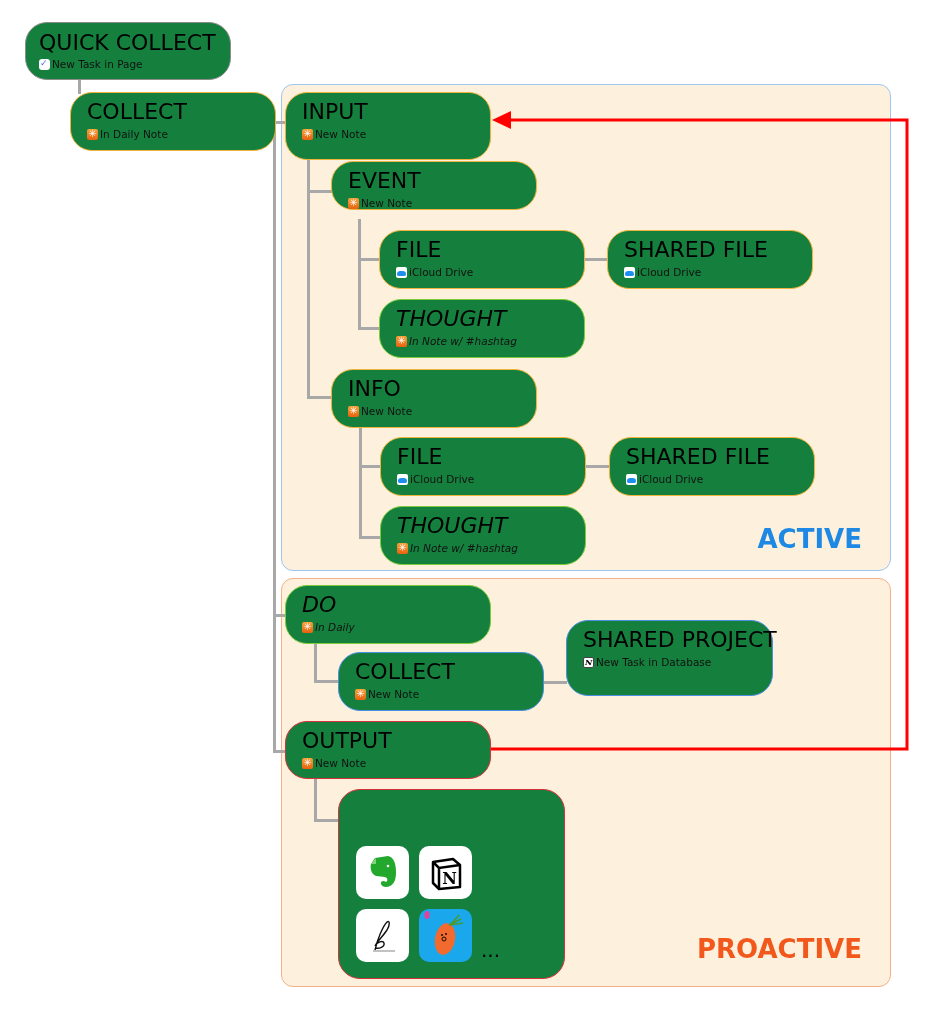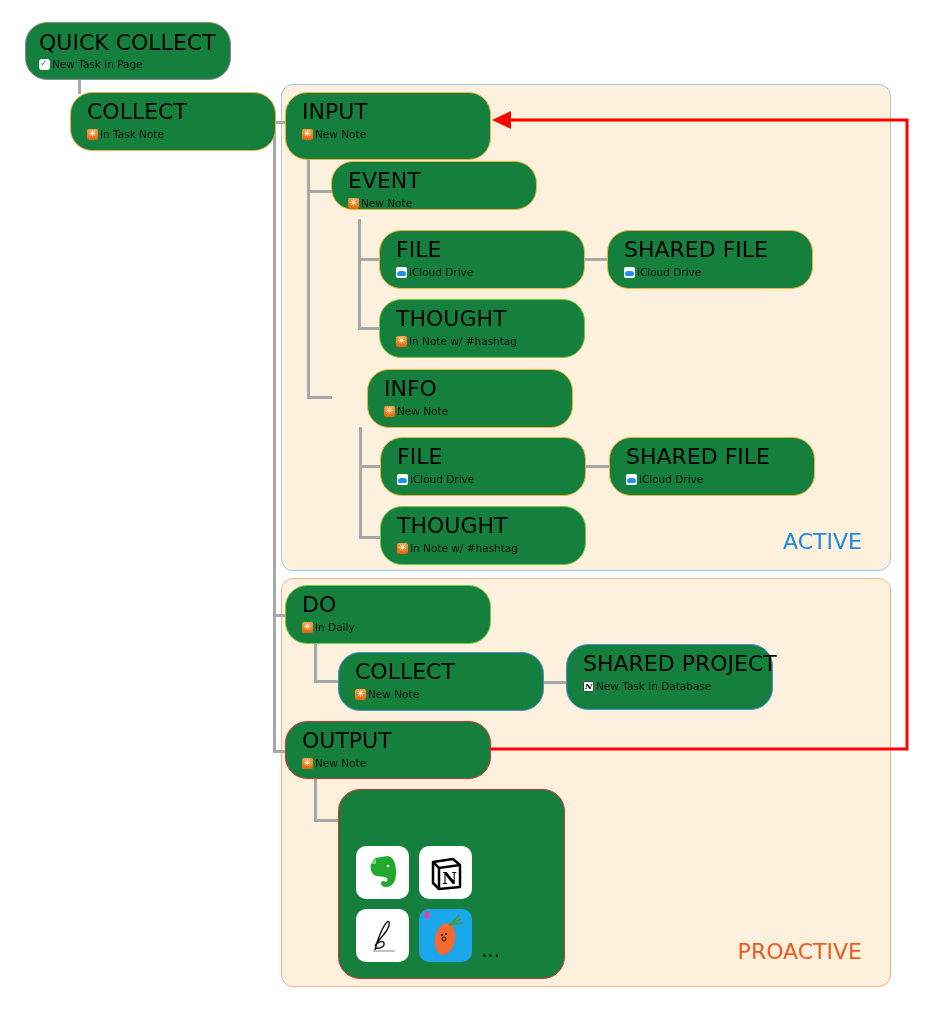--- a/index.html
+++ b/index.html
@@ -1,26 +1,26 @@
 <!DOCTYPE html>
 <html><head>
 <meta charset="utf-8">
 <style>
   html,body{margin:0;padding:0;background:#ffffff;}
   body{width:942px;height:1024px;position:relative;overflow:hidden;font-family:"DejaVu Sans","Liberation Sans",sans-serif;}
   .zone{position:absolute;background:#fdf1dd;border-radius:12px;box-sizing:border-box;}
   .zone-active{left:281px;top:84px;width:610px;height:487px;border:1px solid #9ec6ee;}
   .zone-proactive{left:281px;top:578px;width:610px;height:409px;border:1px solid #f4b08a;}
-  .zone-label{position:absolute;font-size:22px;letter-spacing:0px;}
+  .zone-label{position:absolute;font-size:26px;letter-spacing:0px;font-weight:bold;}
   .zone-active .zone-label{right:28px;bottom:16px;color:#1e88e5;}
   .zone-proactive .zone-label{right:28px;bottom:22px;color:#f2581c;}
   .line{position:absolute;background:#a8a8a8;}
   .node{position:absolute;background:#15803d;border-radius:22px;box-sizing:border-box;border:1.5px solid #f0b43c;}
   .node.gray{border-color:#8c8c8c;}
-  .node.green{border-color:#7ccb3c;}
+  .node.green{border-color:#7ccb3c;font-style:italic;}
   .node.blue{border-color:#4a8fe0;}
   .node.red{border-color:#d9303a;}
   .node .title{position:absolute;left:16px;top:6px;font-size:22px;color:#000;white-space:nowrap;}
   .node .sub{position:absolute;left:16px;top:35px;font-size:10.5px;color:#111;white-space:nowrap;display:flex;align-items:center;gap:2px;}
   .ico{display:inline-block;width:11px;height:11px;border-radius:2px;position:relative;flex:none;}
   .ico-bear{background:linear-gradient(#f7a23a,#e8620f);}
   .ico-bear::after{content:"✳";position:absolute;left:0;top:-2px;width:11px;text-align:center;color:#fff;font-size:10px;line-height:14px;}
   .ico-cloud{background:#fff;}
   .ico-cloud::after{content:"";position:absolute;left:1px;top:4px;width:9px;height:5px;border-radius:4px 4px 2px 2px;background:#1e8ef0;}
   .ico-tick{background:#fff;border-radius:3px;}
@@ -72,21 +72,21 @@
   <span class="sub" style="left:13px;">
       <i class="ico ico-tick"></i>
       <span>New Task in Page</span>
     </span>
 </div>
 
 <div class="node" style="left:70px;top:92px;width:206px;height:59px;">
   <span class="title">COLLECT</span>
   <span class="sub">
       <i class="ico ico-bear"></i>
-      <span>In Task Note</span>
+      <span>In Daily Note</span>
     </span>
 </div>
 
 <div class="node" style="left:285px;top:92px;width:206px;height:68px;">
   <span class="title">INPUT</span>
   <span class="sub">
       <i class="ico ico-bear"></i>
       <span>New Note</span>
     </span>
 </div>
@@ -116,21 +116,21 @@
 </div>
 
 <div class="node green" style="left:379px;top:299px;width:206px;height:59px;">
   <span class="title">THOUGHT</span>
   <span class="sub">
       <i class="ico ico-bear"></i>
       <span>In Note w/ #hashtag</span>
     </span>
 </div>
 
-<div class="node" style="left:331px;top:369px;width:206px;height:59px;margin-left:36px;">
+<div class="node" style="left:331px;top:369px;width:206px;height:59px;">
   <span class="title">INFO</span>
   <span class="sub">
       <i class="ico ico-bear"></i>
       <span>New Note</span>
     </span>
 </div>
 
 <div class="node" style="left:380px;top:437px;width:206px;height:59px;">
   <span class="title">FILE</span>
   <span class="sub">
@@ -164,21 +164,21 @@
 </div>
 
 <div class="node blue" style="left:338px;top:652px;width:206px;height:59px;">
   <span class="title">COLLECT</span>
   <span class="sub">
       <i class="ico ico-bear"></i>
       <span>New Note</span>
     </span>
 </div>
 
-<div class="node blue" style="left:566px;top:644px;width:207px;height:66px;text-decoration:underline;">
+<div class="node blue" style="left:566px;top:620px;width:207px;height:76px;text-decoration:underline;">
   <span class="title">SHARED PROJECT</span>
   <span class="sub">
       <i class="ico ico-notion"></i>
       <span>New Task in Database</span>
     </span>
 </div>
 
 <div class="node red" style="left:285px;top:721px;width:206px;height:58px;">
   <span class="title">OUTPUT</span>
   <span class="sub">

